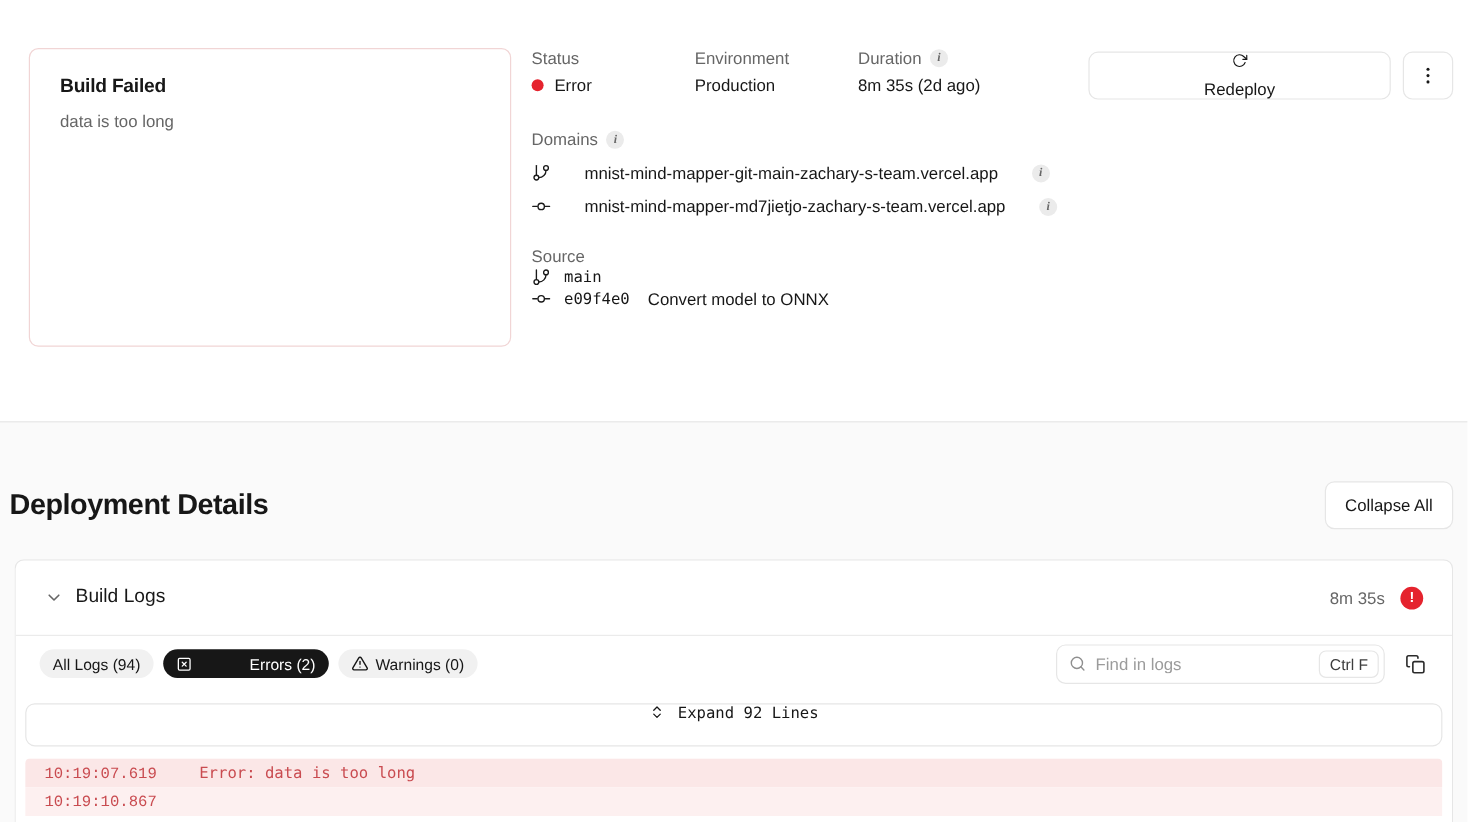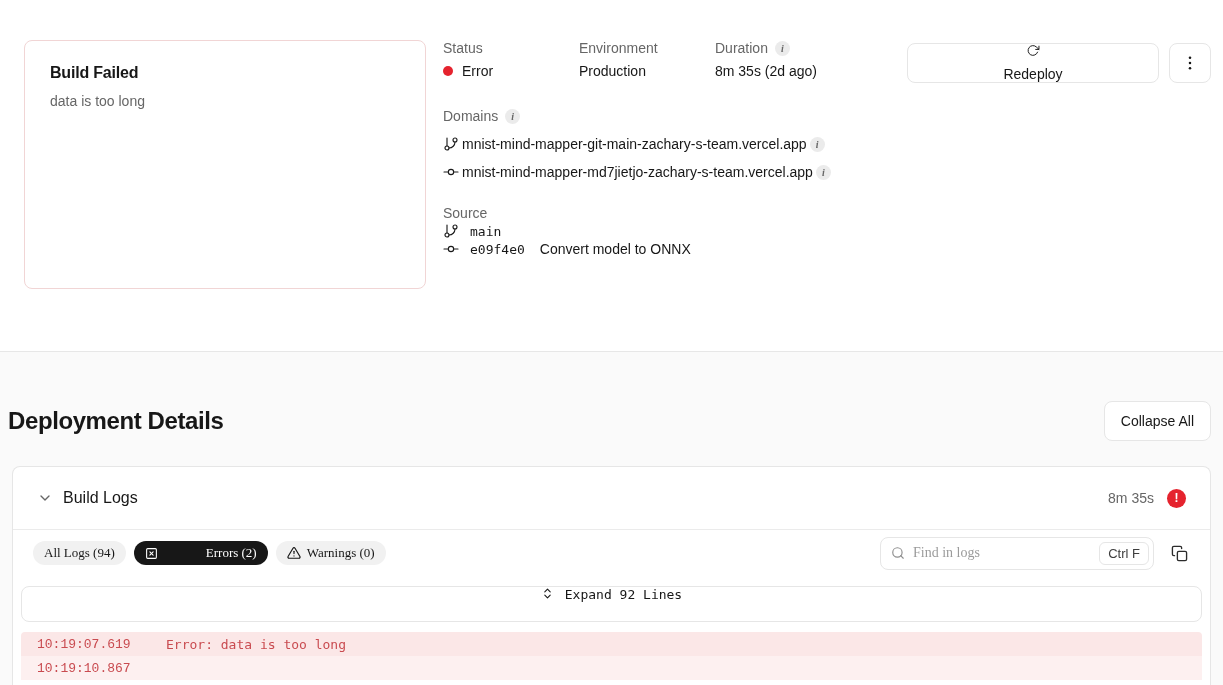--- a/index.html
+++ b/index.html
@@ -15,21 +15,21 @@
   .preview-msg { margin-top:11px; font-size:14px; color:#666; }
 
   .meta { position:absolute; left:443px; top:40px; }
   .meta-cols { display:flex; }
   .meta-col { width:136px; }
   .meta-label { font-size:14px; color:#666; display:flex; align-items:center; gap:7px; }
   .meta-value { margin-top:7px; font-size:14px; font-weight:500; display:flex; align-items:center; gap:9px; }
   .status-dot { width:10px; height:10px; border-radius:50%; background:#e5232e; }
 
   .domains { margin-top:29px; }
-  .domain-row { margin-top:12px; display:flex; align-items:center; gap:3px; }
+  .domain-row { margin-top:12px; display:flex; align-items:center; gap:28px; }
   .domain-name { font-size:14px; }
   .source { margin-top:25px; }
   .source-row { margin-top:2px; display:flex; align-items:flex-end; gap:11px; }
   .source-branch, .source-hash { font-family:"DejaVu Sans Mono", monospace; font-size:13px; }
   .commit-msg { font-size:14px; margin-left:4px; }
 
   .row-icon { width:16px; height:16px; color:#1a1a1a; flex:none; display:block; }
   .info-i { width:15px; height:15px; border-radius:50%; background:#ebebeb; color:#666;
     font-size:10px; font-weight:700; display:inline-flex; align-items:center; justify-content:center;
     font-family:"Liberation Serif", serif; font-style:italic; flex:none; }
@@ -55,27 +55,27 @@
     border-bottom:1px solid #ebebeb; cursor:pointer; }
   .logs-title { font-size:16px; font-weight:500; margin-left:10px; }
   .logs-duration { font-size:14px; color:#666; }
   .error-badge { width:19px; height:19px; border-radius:50%; background:#e5232e; color:#fff;
     font-size:12px; font-weight:700; display:flex; align-items:center; justify-content:center; margin-left:13px; }
   .spacer { flex:1; }
 
   .logs-toolbar { height:46px; flex:none; display:flex; align-items:center; padding:0 20px; }
   .pill { height:24px; padding:0 11px; border-radius:12px; background:#f1f1f1; color:#171717;
     font-size:13px; display:flex; align-items:center; gap:6px; margin-right:8px; cursor:pointer; border:none;
-    font-family:Liberation Serif, serif; }
+    font-family:Liberation Sans, sans-serif; }
   .pill.active { background:#171717; color:#fff;gap:48px; }
 
   .search-box { width:274px; height:33px; border:1px solid #e6e6e6; border-radius:8px; background:#fff;
     display:flex; align-items:center; padding:0 4px 0 10px; }
   .search-box input { flex:1; border:none; outline:none; font-size:14px; margin-left:8px; min-width:0;
-    font-family:Liberation Serif, serif; color:#171717; background:transparent; }
+    font-family:Liberation Sans, sans-serif; color:#171717; background:transparent; }
   .search-box input::placeholder { color:#9b9b9b; }
   .shortcut { border:1px solid #e6e6e6; border-radius:6px; padding:3px 8px; font-size:13px; color:#3d3d3d;
     background:#fff; flex:none; }
   .copy-btn { margin-left:14px; width:22px; height:22px; background:none; border:none; cursor:pointer;
     color:#2b2b2b; display:flex; align-items:center; justify-content:center; }
 
   .logs-body { flex:1; padding:10px 8px 0; overflow:hidden; }
   .expand-bar { height:36px; border:1px solid #e6e6e6; border-radius:8px; background:#fff; width:100%;
     display:flex; justify-content:center; gap:11px; cursor:pointer;
     font-family:"DejaVu Sans Mono", monospace; font-size:13px; color:#171717; }

